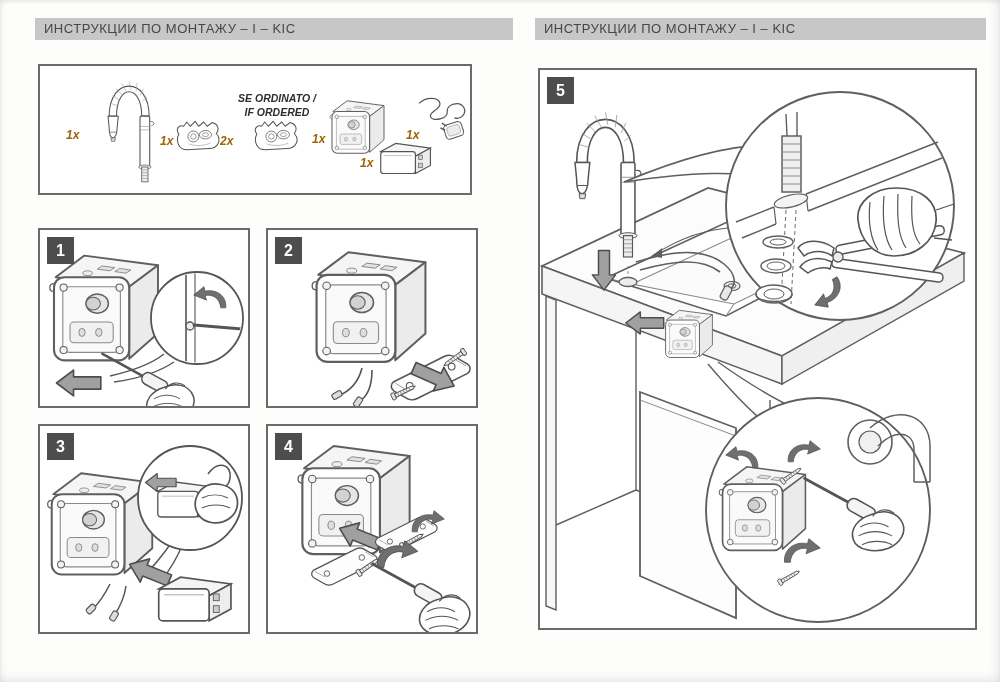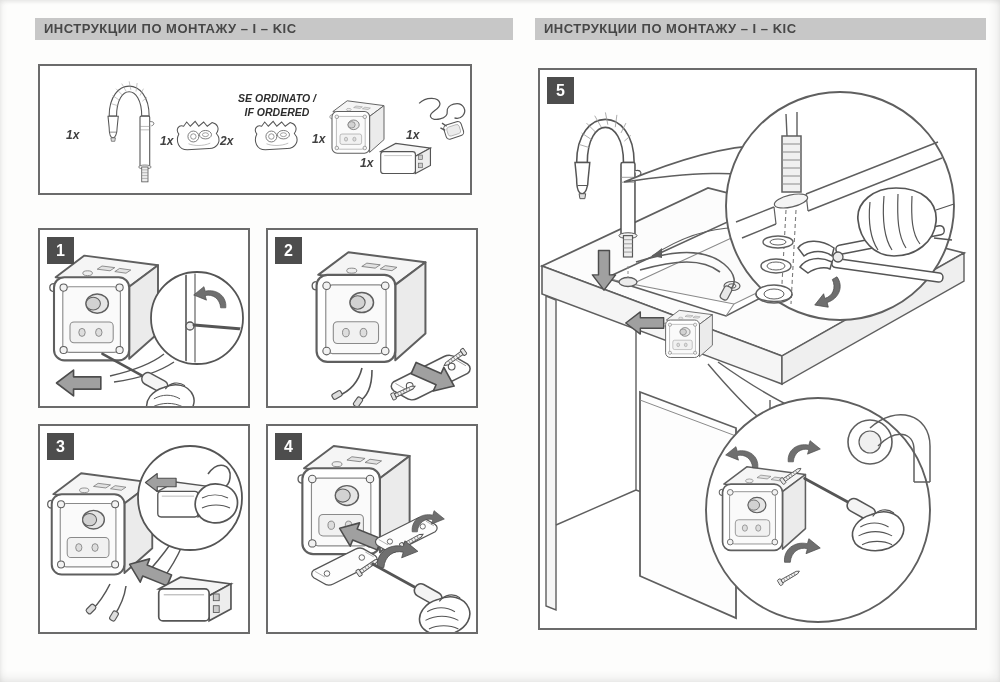--- a/index.html
+++ b/index.html
@@ -1,35 +1,35 @@
 <!DOCTYPE html>
 <html><head>
 <meta charset="utf-8">
 <style>
   html,body{margin:0;padding:0;}
   body{width:1000px;height:682px;background:#ffffff;font-family:"Liberation Sans",sans-serif;}
   .page{position:relative;width:1000px;height:682px;background:#fdfdfc;overflow:hidden;
         box-shadow:inset 0 2px 4px rgba(0,0,0,.06), inset -4px -4px 10px rgba(0,0,0,.07), inset 3px 0 6px rgba(0,0,0,.04);}
   .hbar{position:absolute;height:22px;background:#c7c7c7;color:#474747;
-        font-weight:bold;font-size:13px;line-height:22px;padding-left:9px;
+        font-weight:normal;font-size:13px;line-height:22px;padding-left:9px;
         letter-spacing:.5px;box-sizing:border-box;}
   .hbar.left{left:35px;top:18px;width:478px;}
   .hbar.right{left:535px;top:18px;width:451px;}
   .box{position:absolute;border:2px solid #6b6b6b;background:#fff;box-sizing:border-box;}
   #partsbox{left:38px;top:64px;width:434px;height:131px;}
   #p1{left:38px;top:228px;width:212px;height:180px;}
   #p2{left:266px;top:228px;width:212px;height:180px;}
   #p3{left:38px;top:424px;width:212px;height:210px;}
   #p4{left:266px;top:424px;width:212px;height:210px;}
   #p5{left:538px;top:68px;width:439px;height:562px;}
   .badge{position:absolute;left:7px;top:7px;width:27px;height:27px;background:#4d4d4d;
          color:#fff;font-weight:bold;font-size:16px;display:flex;align-items:center;
          justify-content:center;z-index:3;}
   .art{position:absolute;left:0;top:0;width:100%;height:100%;display:block;}
-  .qty{position:absolute;font-style:italic;font-weight:bold;font-size:12px;color:#404040;z-index:2;}
+  .qty{position:absolute;font-style:italic;font-weight:bold;font-size:12px;color:#a16207;z-index:2;}
   .note{position:absolute;left:184px;top:26px;width:106px;text-align:center;font-style:italic;
         font-weight:bold;font-size:10.5px;line-height:1.3;color:#2d2d2d;z-index:2;}
   svg{overflow:hidden;}
 </style>
 </head>
 <body>
 
 <div class="page">
 
   <svg width="0" height="0" style="position:absolute" aria-hidden="true">

